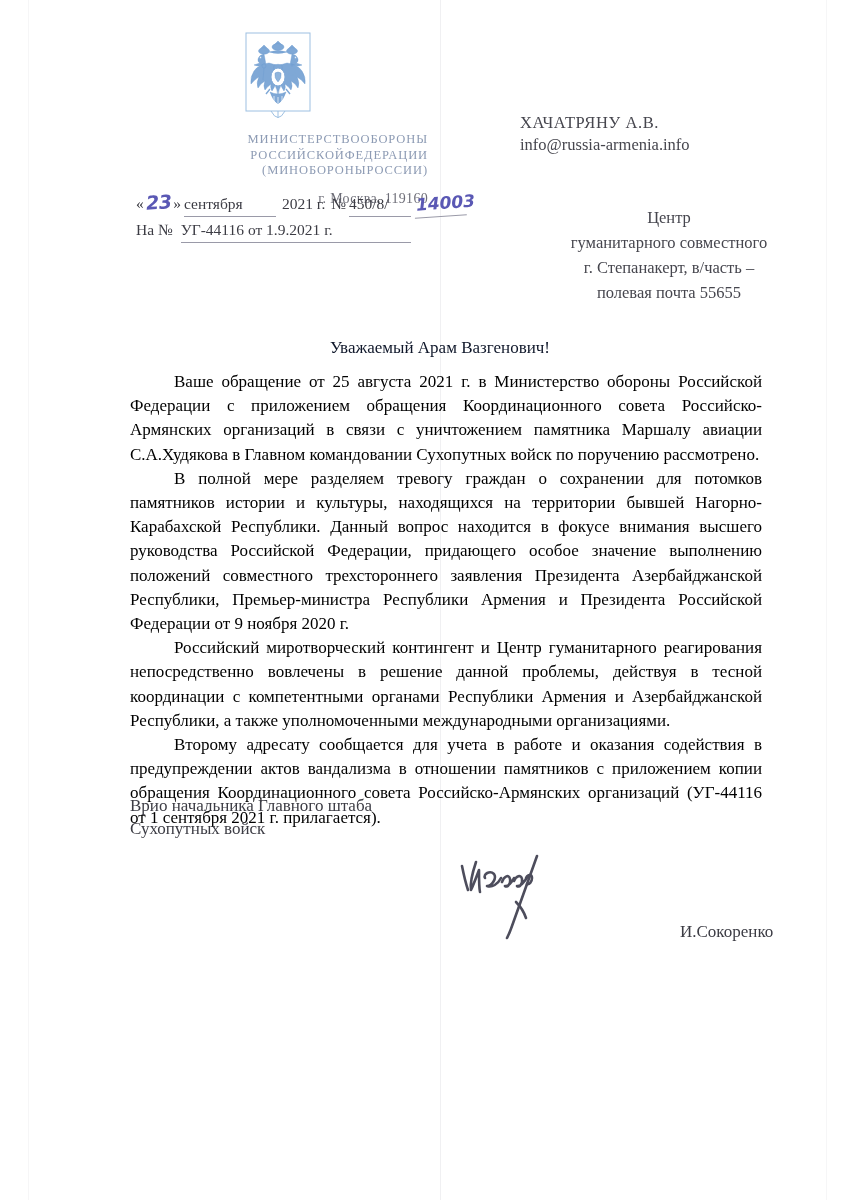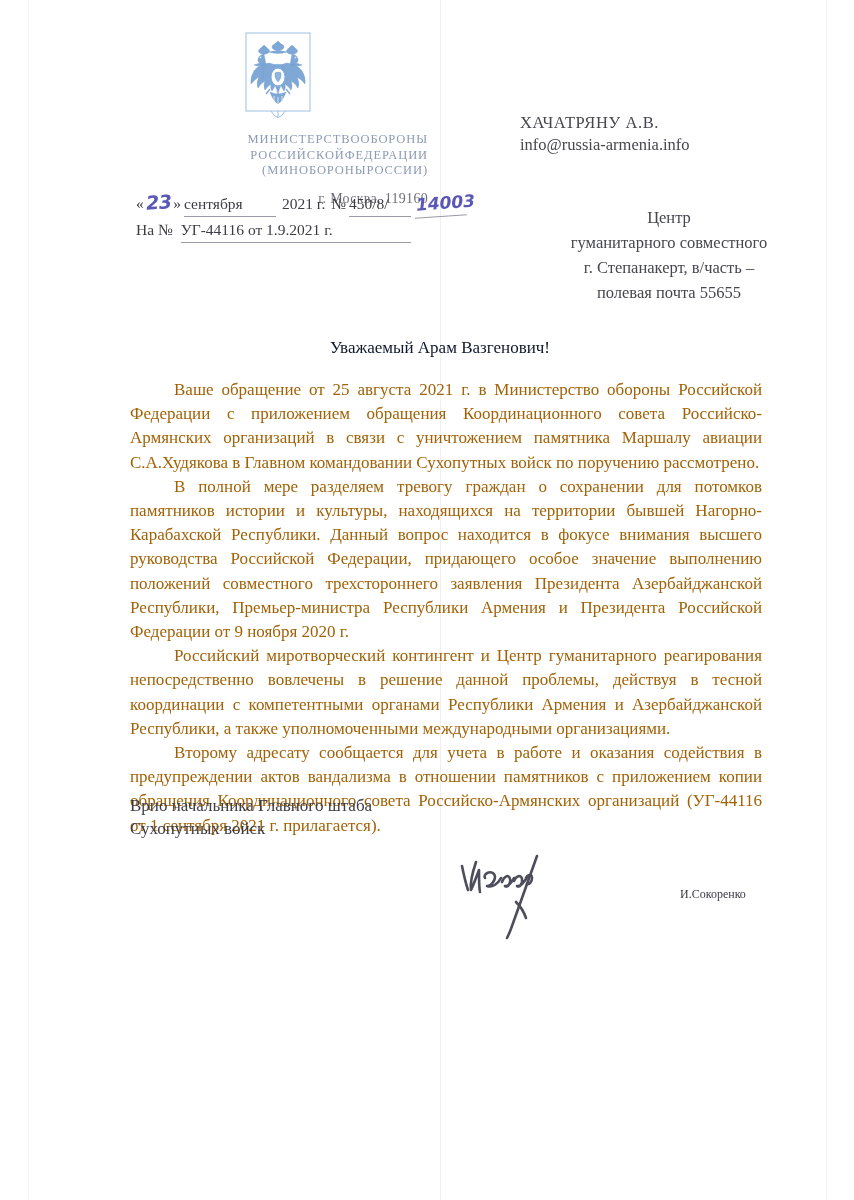--- a/index.html
+++ b/index.html
@@ -123,49 +123,49 @@
     left: 120px;
     top: 338px;
     width: 640px;
     text-align: center;
     font-size: 17px;
     color: #0f172a;
   }
   .body {
     position: absolute;
     left: 130px;
-    top: 378px;
+    top: 370px;
     width: 632px;
     font-size: 17px;
     line-height: 24.2px;
     text-align: justify;
     text-justify: inter-word;
-    color: #a16207;
+    color: #000000;
     font-family: Liberation Serif, serif;
   }
   .body p {
     margin: 0;
     text-indent: 44px;
   }
   .body p:last-child { text-align: justify; }
 
   
   .sig-role {
     position: absolute;
     left: 130px;
     top: 794px;
     font-size: 17px;
     line-height: 23px;
     color: #3c3c44;
   }
   .sig-name {
     position: absolute;
     left: 680px;
-    top: 887px;
-    font-size: 12px;
+    top: 922px;
+    font-size: 17px;
     color: #3c3c44;
     white-space: nowrap;
   }
   .sig-mark {
     position: absolute;
     left: 452px;
     top: 848px;
     width: 120px;
     height: 95px;
   }

